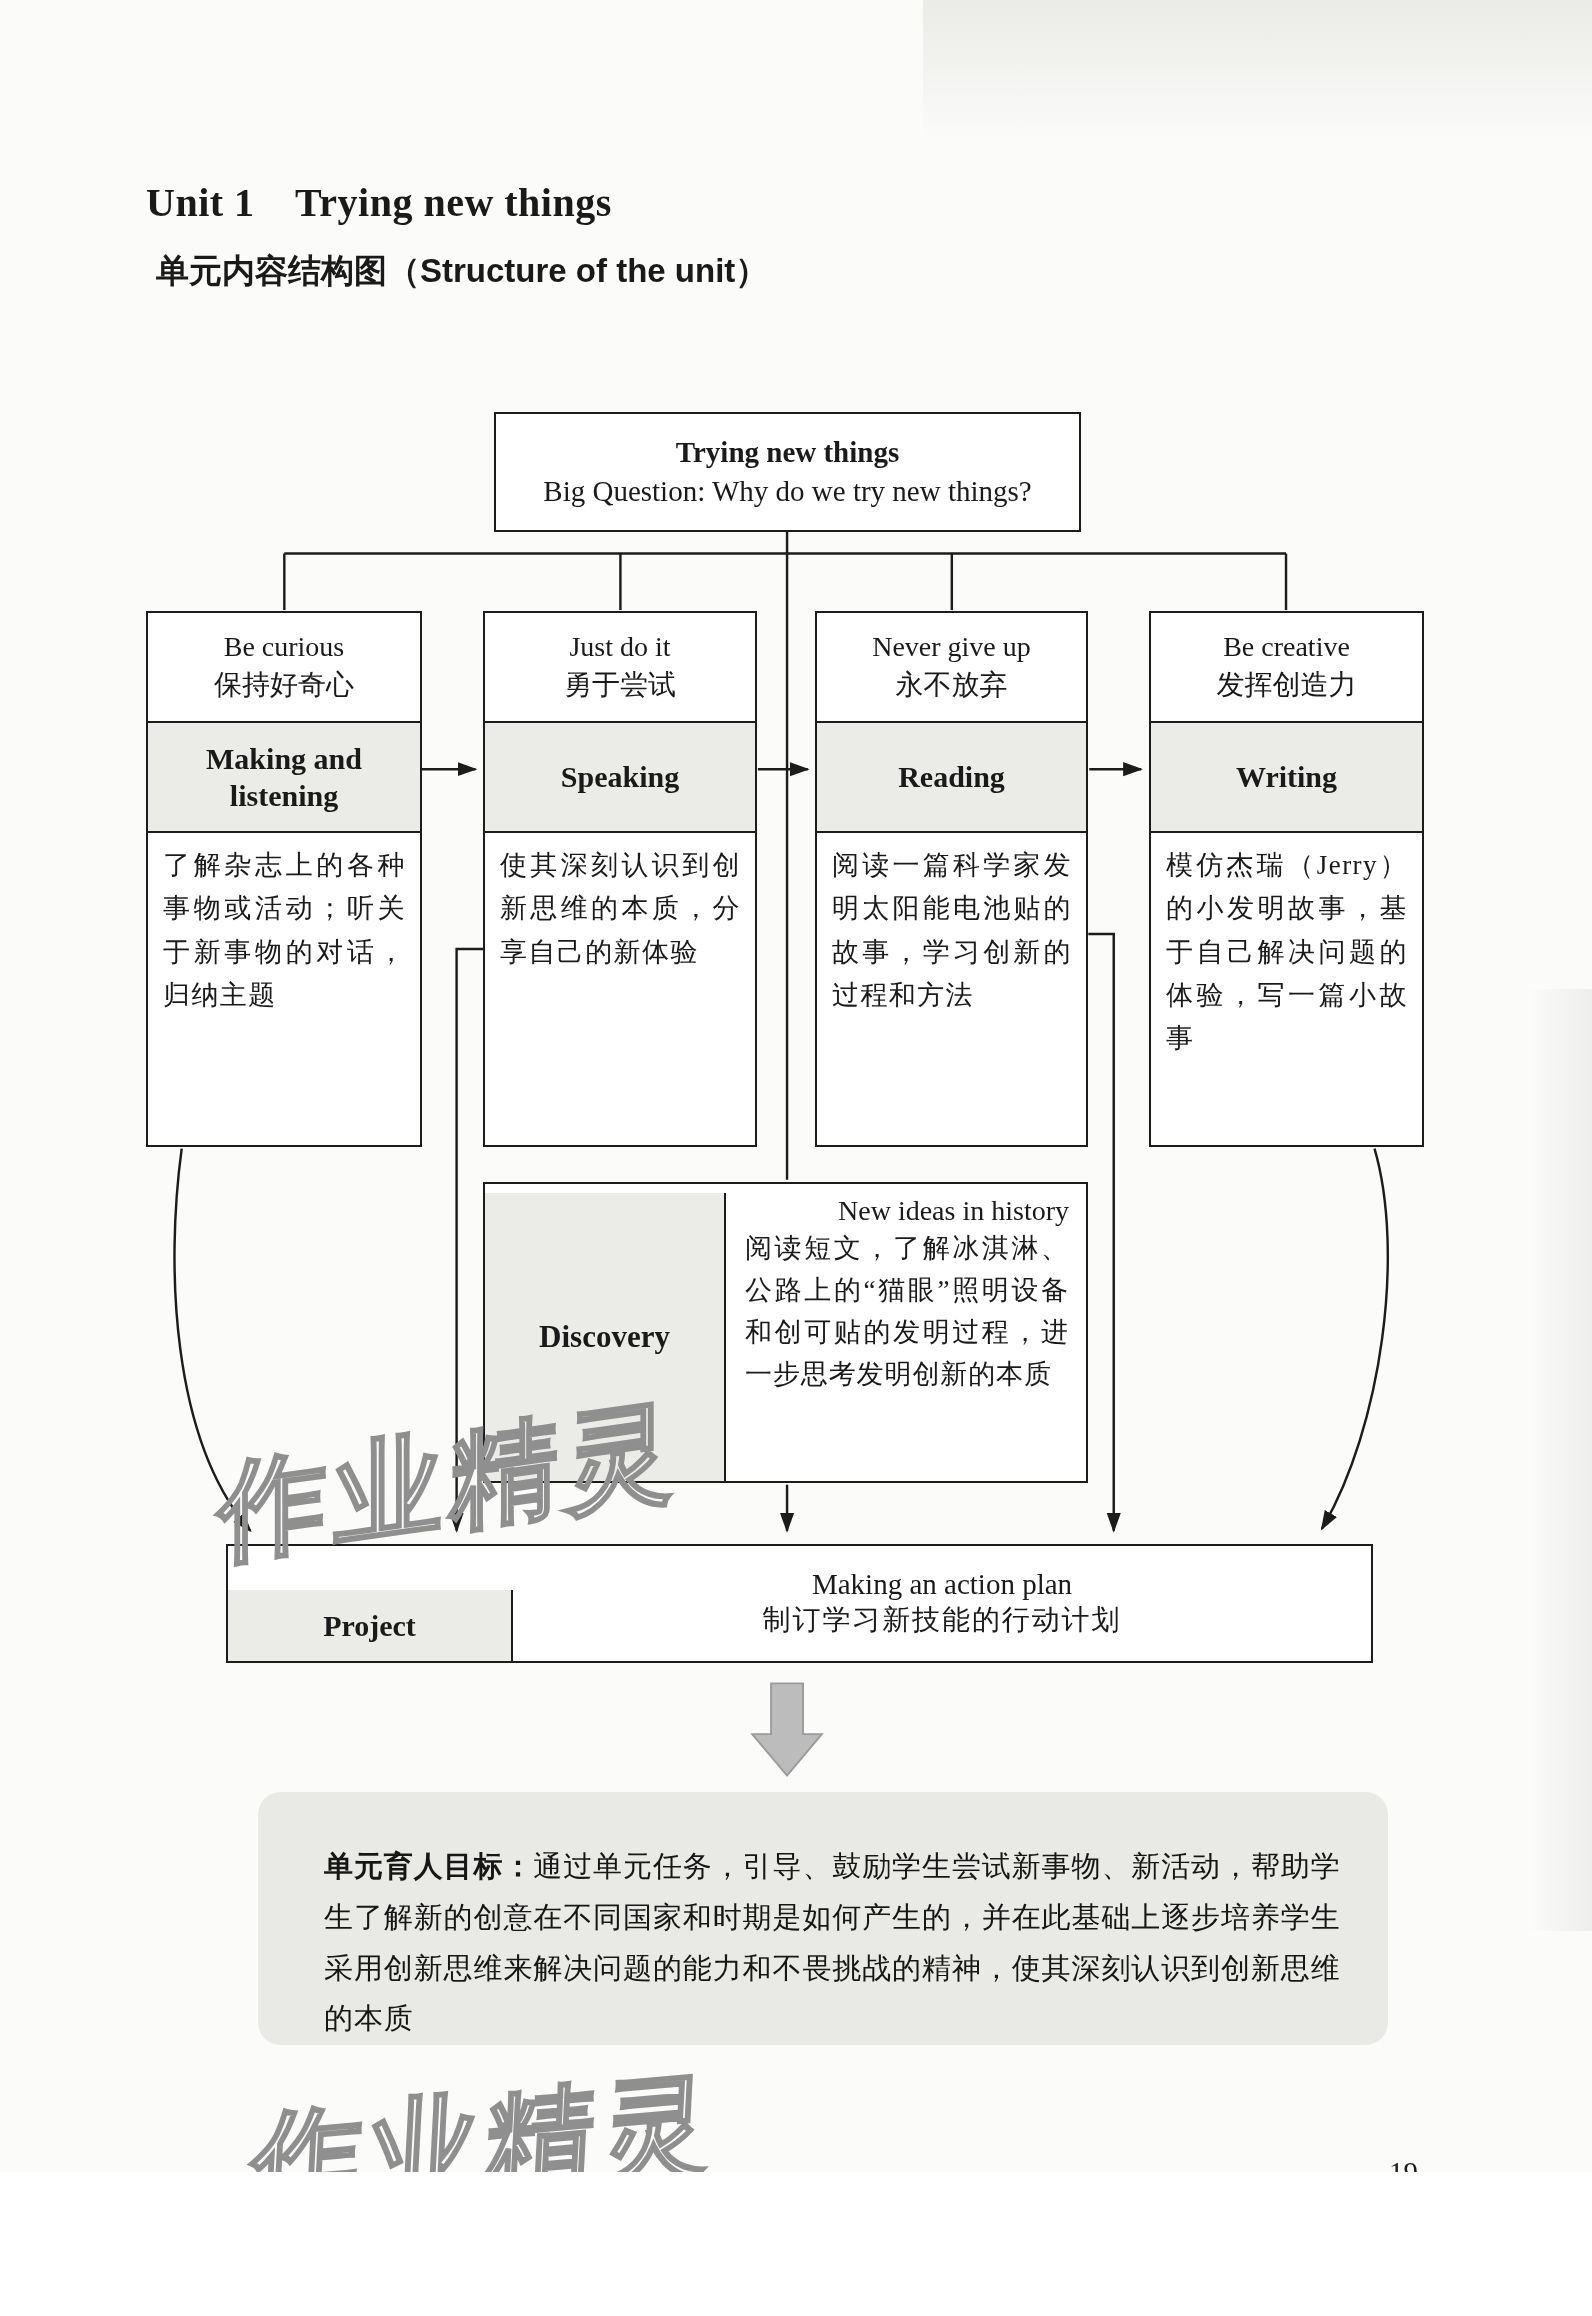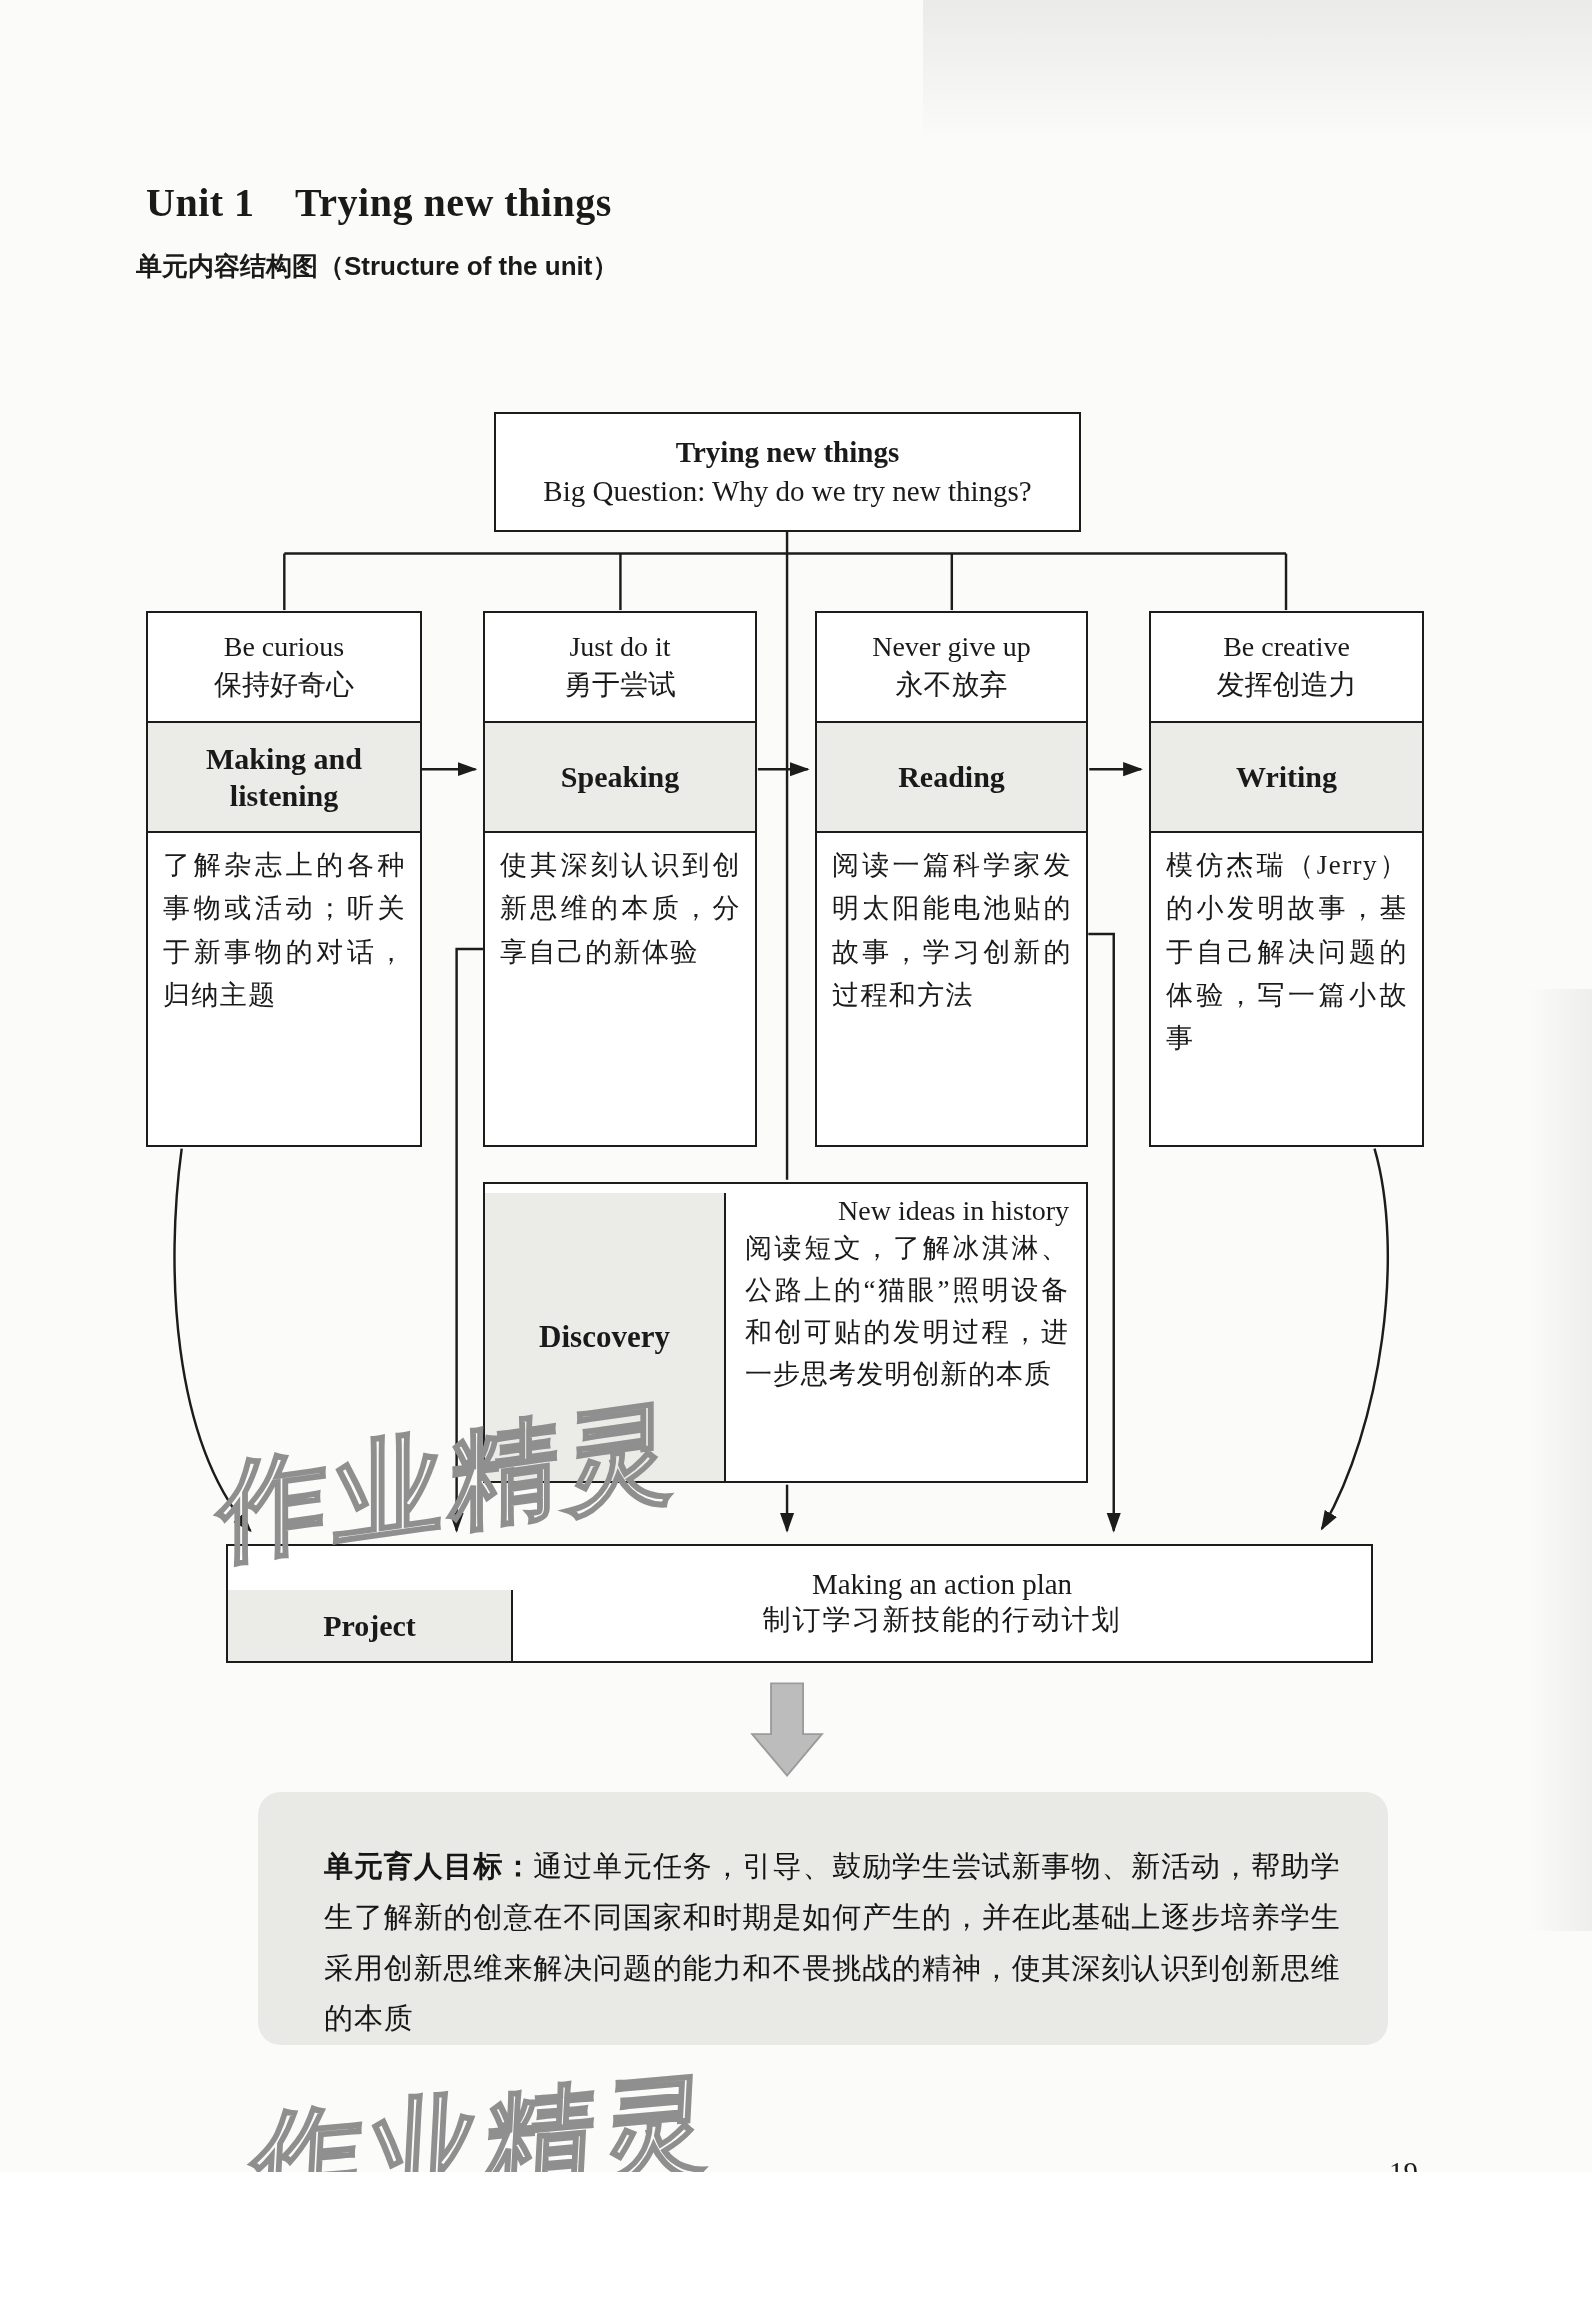--- a/index.html
+++ b/index.html
@@ -16,22 +16,22 @@
                   background:linear-gradient(270deg, rgba(0,0,0,.05), rgba(0,0,0,0)); }
   .shade-bottom { position:absolute; left:0; top:2258px; width:100%; height:58px;
                   background:linear-gradient(180deg, rgba(0,0,0,.035), rgba(0,0,0,.10)); }
 
   .title {
     position:absolute; left:146px; top:175px;
     font-size:40px; font-weight:bold; letter-spacing:0.5px;
     font-family:"Liberation Serif", serif;
   }
   .subtitle {
-    position:absolute; left:136px; top:249px;
-    font-size:26px; font-weight:bold;
+    position:absolute; left:156px; top:249px;
+    font-size:33px; font-weight:bold;
     font-family:"Liberation Sans", sans-serif;
   }
 
   .box { position:absolute; border:2.8px solid #1c1c1c; background:#fff; }
 
   
   .root-box { left:494px; top:412px; width:587px; height:120px;
               display:flex; flex-direction:column; align-items:center; justify-content:center; gap:6.6px; }
   .root-box .l1 { font-size:29px; font-weight:bold; }
   .root-box .l2 { font-size:29px; }

